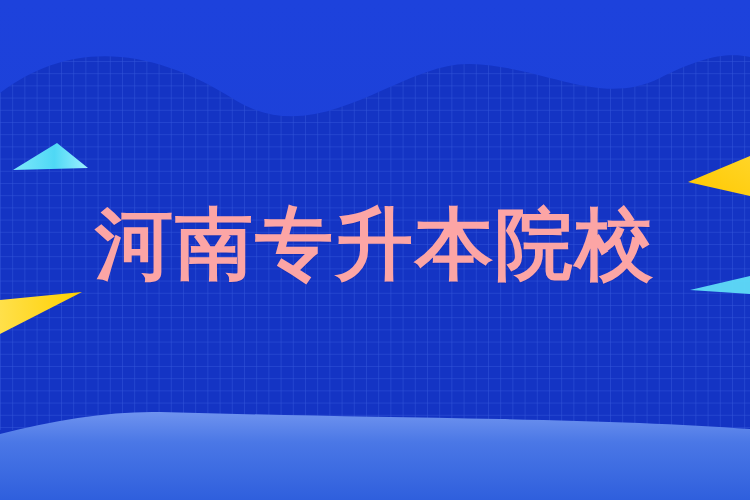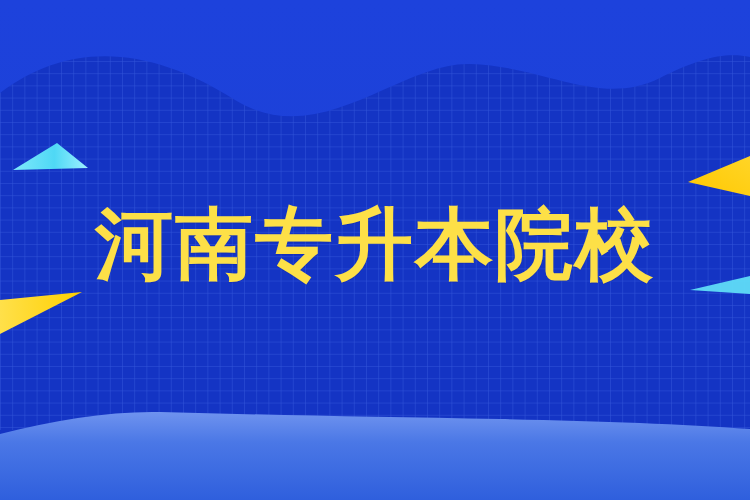--- a/index.html
+++ b/index.html
@@ -28,21 +28,21 @@
     position: absolute;
     left: 0;
     top: 198px;
     width: 750px;
     height: 92px;
     display: flex;
     align-items: center;
     justify-content: center;
   }
   #title-text {
-    color: #fde047;
+    color: #fca5a5;
     font-size: 78px;
     line-height: 92px;
     font-weight: 700;
     letter-spacing: 2px;
     white-space: nowrap;
     text-shadow: 0 1px 0 rgba(10,30,150,0.25);
   }
 </style>
 </head>
 <body>

